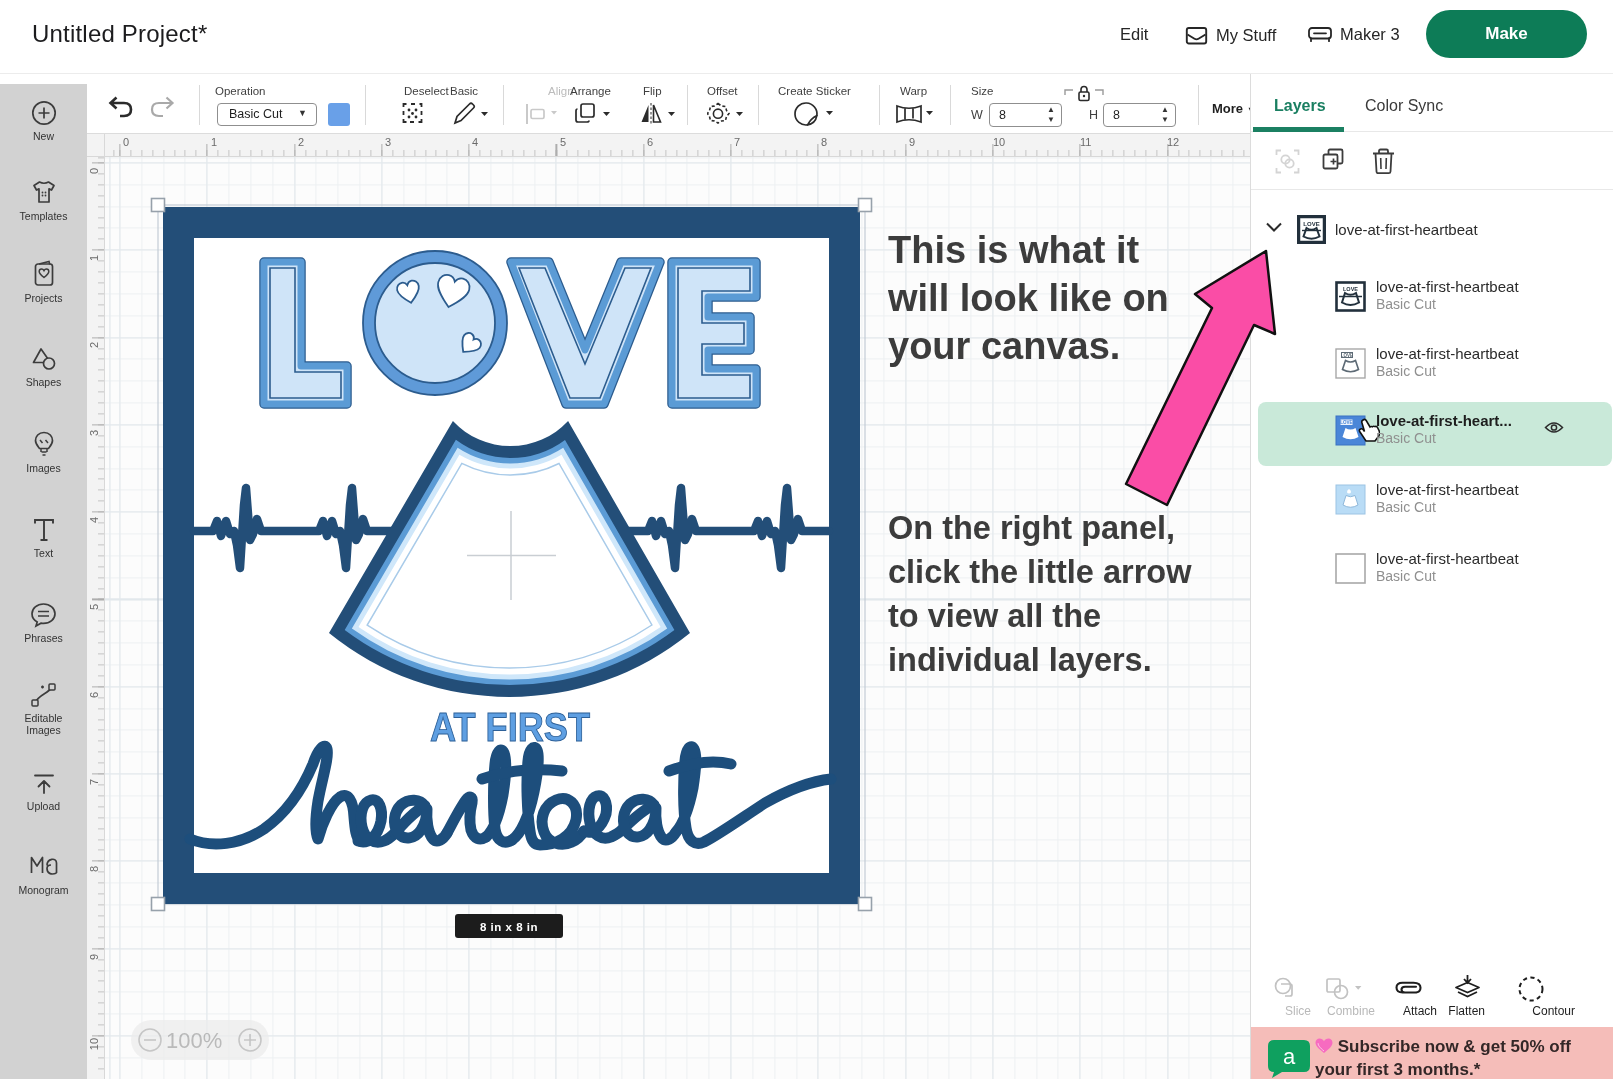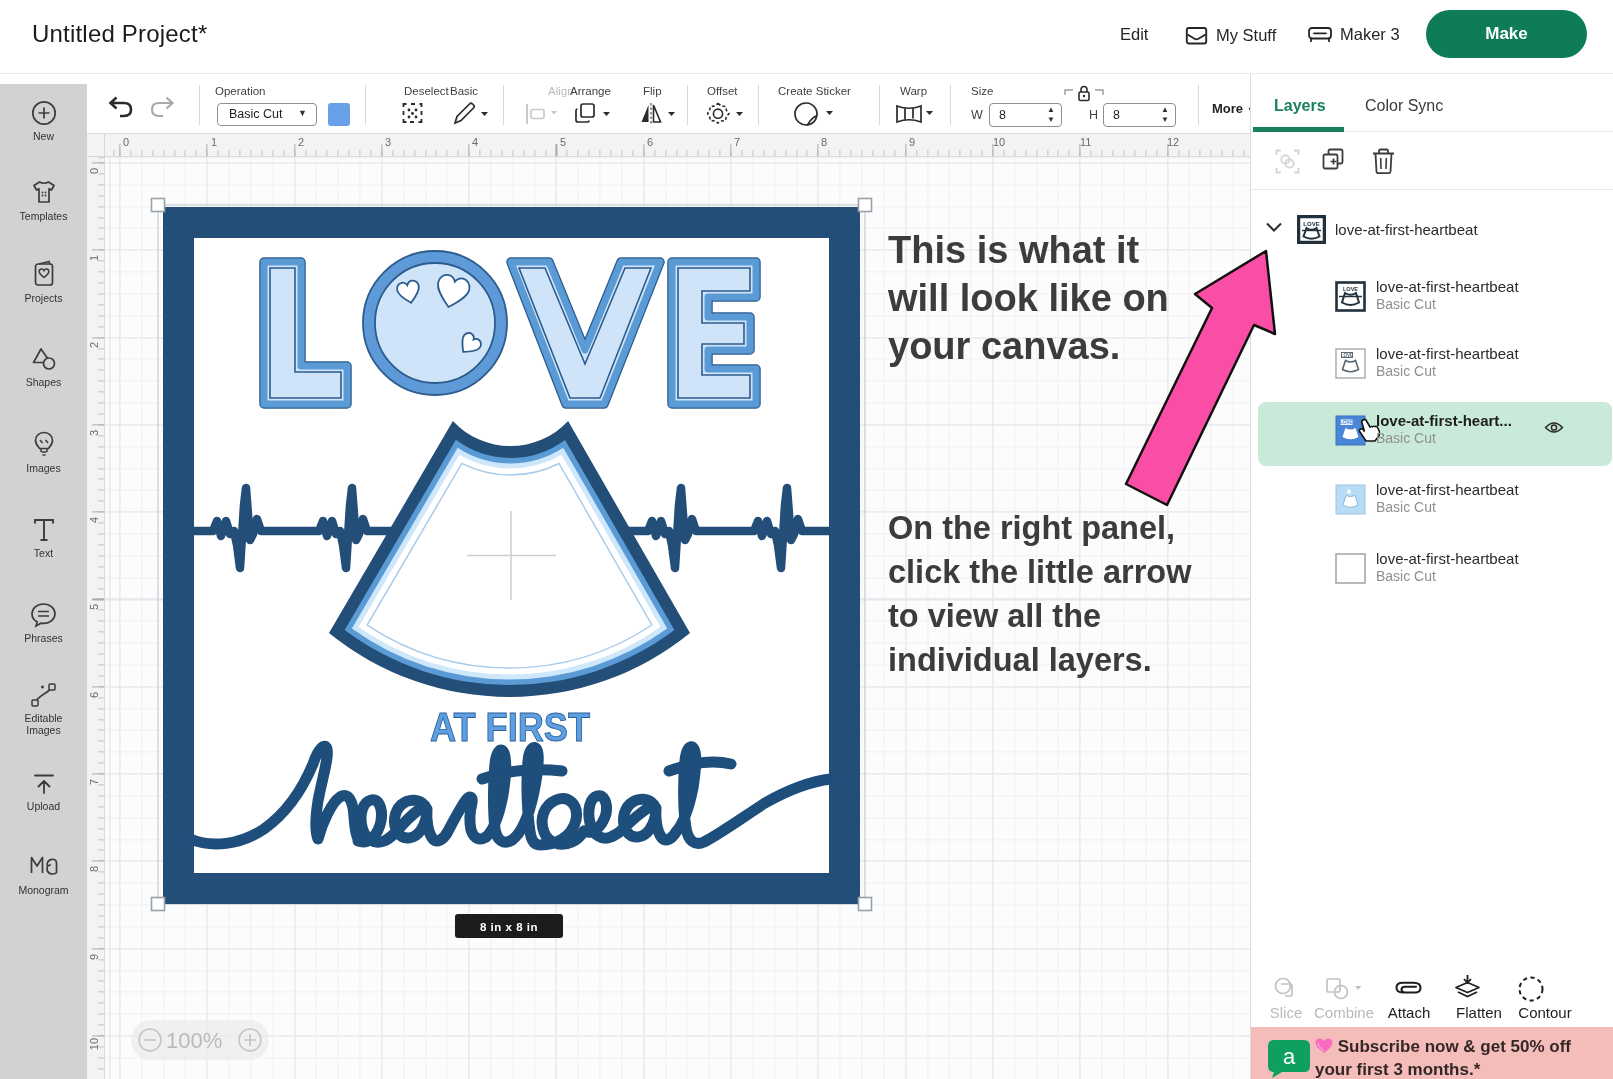--- a/index.html
+++ b/index.html
@@ -38,21 +38,21 @@
 
 #panel{left:1250px;top:74px;width:363px;height:1005px;background:#fff;border-left:1px solid #dcdcdc;z-index:28}
 .ptab{position:absolute;top:23px;font-size:16px;font-weight:bold}
 #layertabs{position:absolute;left:0;top:0;width:363px;height:58px;border-bottom:1px solid #e8e8e8}
 #greenline{position:absolute;left:2px;top:53px;width:91px;height:5px;background:#1b8062}
 .lrow{position:absolute;left:84px;font-size:15px;color:#2b2b2b}
 .bc{font-size:14px;color:#8f8f8f}
 #selrow{position:absolute;left:7px;top:328px;width:354px;height:64px;background:#c9e9d9;border-radius:8px}
 #blankc{position:absolute;left:0;top:833px;width:363px;height:61px;background:#f2f2f2;border-top:1px solid #e7e7e7}
 #actions{position:absolute;left:0;top:894px;width:363px;height:59px;background:#fff}
-.act{position:absolute;text-align:center;font-size:15px;color:#1e1e1e}
+.act{position:absolute;text-align:right;font-size:12px;color:#1e1e1e}
 .act.dis{color:#b9b9b9}
 #pinkbar{position:absolute;left:0;top:953px;width:363px;height:52px;background:#f5bdb9}
 </style></head>
 <body>
 <div class="abs" id="header"></div>
 <div class="abs" id="title">Untitled Project*</div>
 <div class="abs hbtn" style="left:1120px">Edit</div>
 <div class="abs hbtn" style="left:1185px"><svg width="23" height="20" viewBox="0 0 23 20">
       <rect x="1.8" y="3" width="19.4" height="15.5" rx="2" fill="none" stroke="#262626" stroke-width="1.9"></rect>
       <path d="M2.5 9.5 L9.5 13.8 Q11.5 15 13.5 13.8 L20.5 9.5" fill="none" stroke="#262626" stroke-width="1.9"></path>
@@ -327,21 +327,21 @@
     <div class="act dis" style="left:62px;top:36px;width:62px">Combine</div>
     <svg class="abs" style="left:141px;top:10px" width="33" height="20" viewBox="0 0 33 20">
         <path d="M24.5 14.5 L10.5 14.5 Q4.5 14.5 4.5 9.5 Q4.5 4.8 10.5 4.8 L21.5 4.8 Q28.5 4.8 28.5 9.8 Q28.5 14.5 23.5 14.5 L13 14.5 Q9.5 14.5 9.5 11.5 Q9.5 8.7 13 8.7 L24 8.7" fill="none" stroke="#1e1e1e" stroke-width="2.1" stroke-linecap="round" stroke-linejoin="round"></path>
       </svg>
     <div class="act" style="left:130px;top:36px;width:56px">Attach</div>
     <svg class="abs" style="left:202px;top:6px" width="29" height="28" viewBox="0 0 29 28">
         <path d="M14.5 1 V8 M11 5 l3.5 3.8 L18 5" fill="none" stroke="#1e1e1e" stroke-width="1.8"></path>
         <path d="M3 13.5 L14.5 8.5 L26 13.5 L14.5 18.5 Z" fill="none" stroke="#1e1e1e" stroke-width="1.8" stroke-linejoin="round"></path>
         <path d="M5 18 L14.5 22.5 L24 18" fill="none" stroke="#1e1e1e" stroke-width="1.8"></path>
       </svg>
-    <div class="act" style="left:199px;top:36px;width:58px">Flatten</div>
+    <div class="act" style="left:176px;top:36px;width:58px">Flatten</div>
     <svg class="abs" style="left:266px;top:7px" width="28" height="28" viewBox="0 0 28 28">
         <circle cx="14" cy="14" r="11.5" fill="none" stroke="#1e1e1e" stroke-width="2" stroke-dasharray="4.2 3.4"></circle>
       </svg>
     <div class="act" style="left:264px;top:36px;width:60px">Contour</div>
   </div>
   <div id="pinkbar">
     <svg class="abs" style="left:17px;top:13px" width="42" height="38" viewBox="0 0 42 38">
         <path d="M6 0 H36 Q42 0 42 6 V26 Q42 32 36 32 H14 L4 38 L6 32 Q0 32 0 26 V6 Q0 0 6 0 Z" fill="#0fa05f"></path>
         <text x="21" y="24" font-size="22" fill="#fff" text-anchor="middle" font-family="Liberation Sans">a</text>
       </svg>

